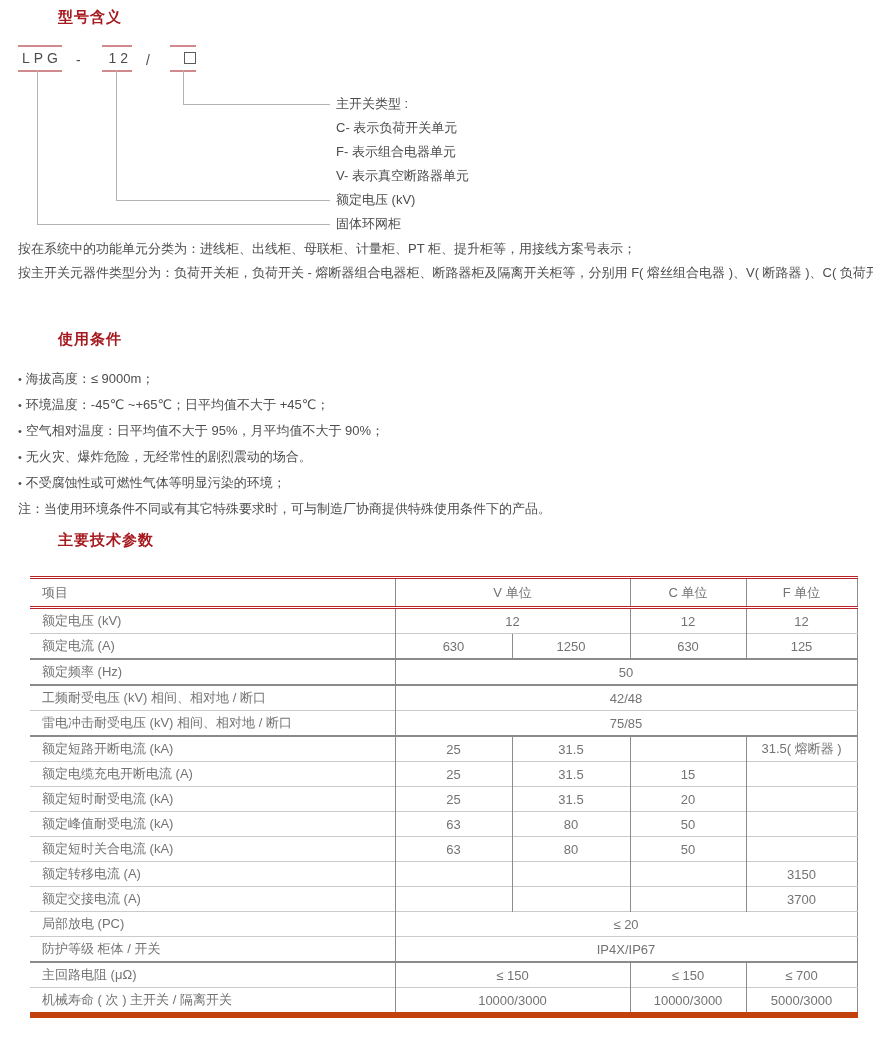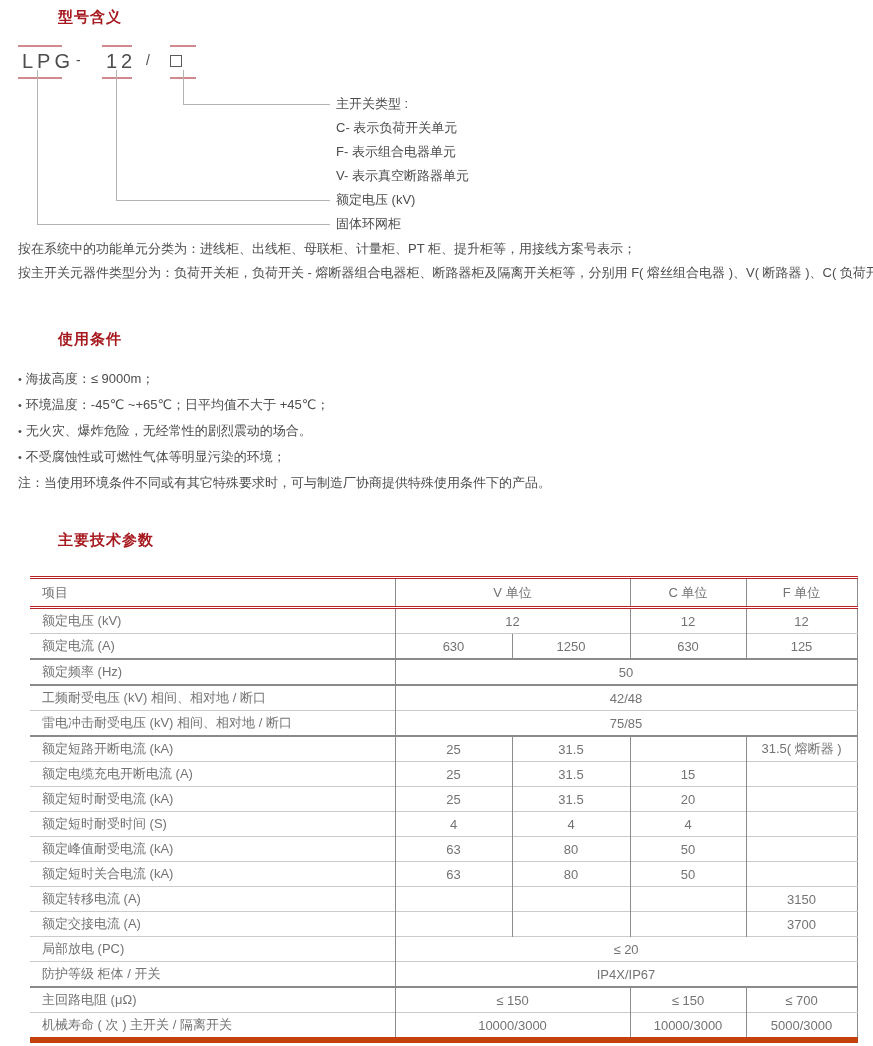--- a/index.html
+++ b/index.html
@@ -20,21 +20,21 @@
   #title-model{top:8px;}
   #title-usage{top:330px;}
   #title-params{top:531px;}
 
   
   #diagram{position:absolute;top:40px;left:18px;width:845px;height:210px;}
   .code-mark{
     position:absolute;top:5px;
     border-top:2px solid #d08a8e;border-bottom:2px solid #d08a8e;
     padding:3px 0 4px 0;
-    font-size:20px;color:#4d4d4d;text-align:left;
+    font-size:14px;color:#4d4d4d;text-align:right;
   }
   .code-sep{position:absolute;top:12px;font-size:14px;color:#4d4d4d;}
   #mark-lpg{left:0;width:44px;letter-spacing:4px;text-indent:4px;}
   #mark-12{left:84px;width:30px;letter-spacing:4px;text-indent:4px;}
   #mark-box{left:152px;width:26px;}
   #sep-dash{left:58px;}
   #sep-slash{left:128px;}
   .sq{
     display:inline-block;width:10px;height:10px;
     border:1.5px solid #5a5a5a;vertical-align:middle;margin-top:-3px;
@@ -117,20 +117,21 @@
   <div class="dg-label" id="lbl-5">固体环网柜</div>
 </div>
 
 <div class="para" id="para-1">按在系统中的功能单元分类为：进线柜、出线柜、母联柜、计量柜、PT 柜、提升柜等，用接线方案号表示；</div>
 <div class="para" id="para-2">按主开关元器件类型分为：负荷开关柜，负荷开关 - 熔断器组合电器柜、断路器柜及隔离开关柜等，分别用 F( 熔丝组合电器 )、V( 断路器 )、C( 负荷开关 ) 等表示。</div>
 
 <div class="sec-title" id="title-usage">使用条件</div>
 <div id="usage-list">
     <div class="bullet"><span class="dot">•</span><span>海拔高度：≤ 9000m；</span></div>
     <div class="bullet"><span class="dot">•</span><span>环境温度：-45℃ ~+65℃；日平均值不大于 +45℃；</span></div>
+    <div class="bullet"><span class="dot">•</span><span>空气相对温度：日平均值不大于 95%，月平均值不大于 90%；</span></div>
     <div class="bullet"><span class="dot">•</span><span>无火灾、爆炸危险，无经常性的剧烈震动的场合。</span></div>
     <div class="bullet"><span class="dot">•</span><span>不受腐蚀性或可燃性气体等明显污染的环境；</span></div>
     <div class="note">注：当使用环境条件不同或有其它特殊要求时，可与制造厂协商提供特殊使用条件下的产品。</div>
   </div>
 
 <div class="sec-title" id="title-params">主要技术参数</div>
 
 <div id="table-wrap">
   <table>
     <colgroup>
@@ -189,27 +190,20 @@
           <td class="c-val"></td>
         </tr>
         <tr>
           <td class="c-item">额定短时耐受电流 (kA)</td>
           <td class="c-val">25</td>
           <td class="c-val">31.5</td>
           <td class="c-val">20</td>
           <td class="c-val"></td>
         </tr>
         <tr>
-          <td class="c-item">额定短时耐受时间 (S)</td>
-          <td class="c-val">4</td>
-          <td class="c-val">4</td>
-          <td class="c-val">4</td>
-          <td class="c-val"></td>
-        </tr>
-        <tr>
           <td class="c-item">额定峰值耐受电流 (kA)</td>
           <td class="c-val">63</td>
           <td class="c-val">80</td>
           <td class="c-val">50</td>
           <td class="c-val"></td>
         </tr>
         <tr>
           <td class="c-item">额定短时关合电流 (kA)</td>
           <td class="c-val">63</td>
           <td class="c-val">80</td>

